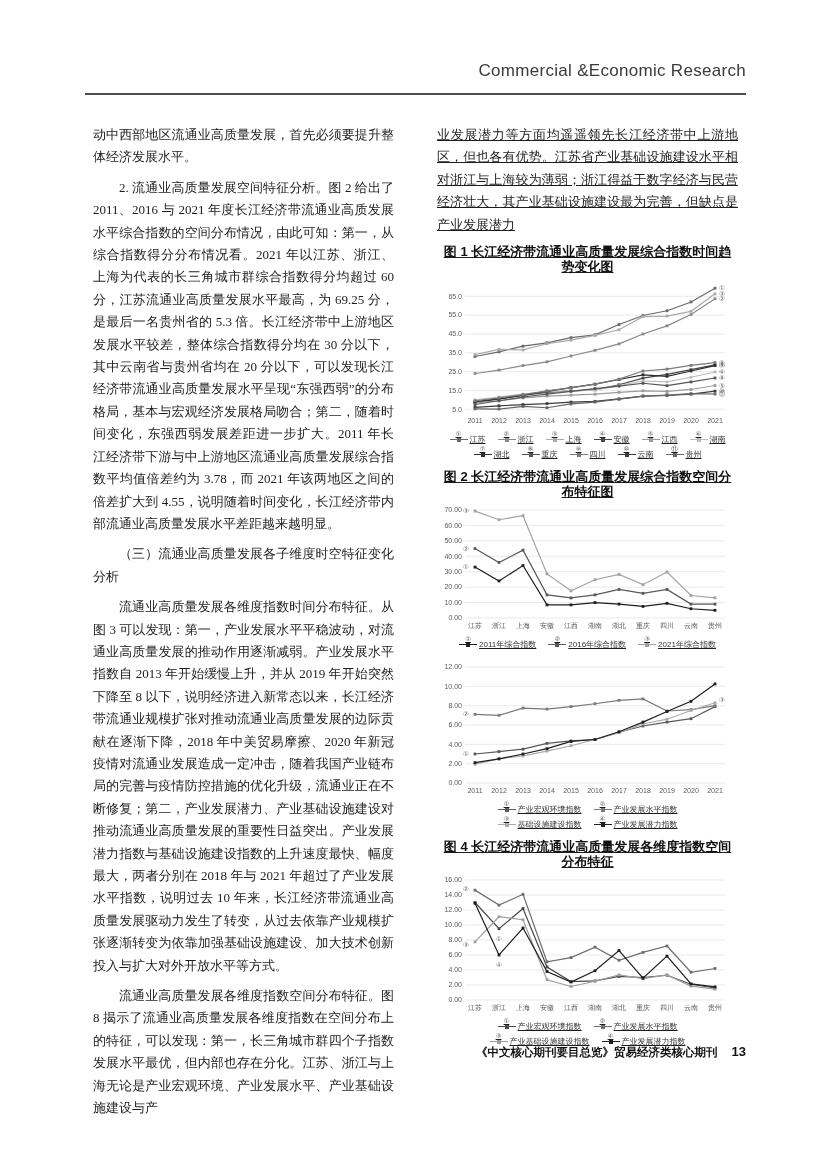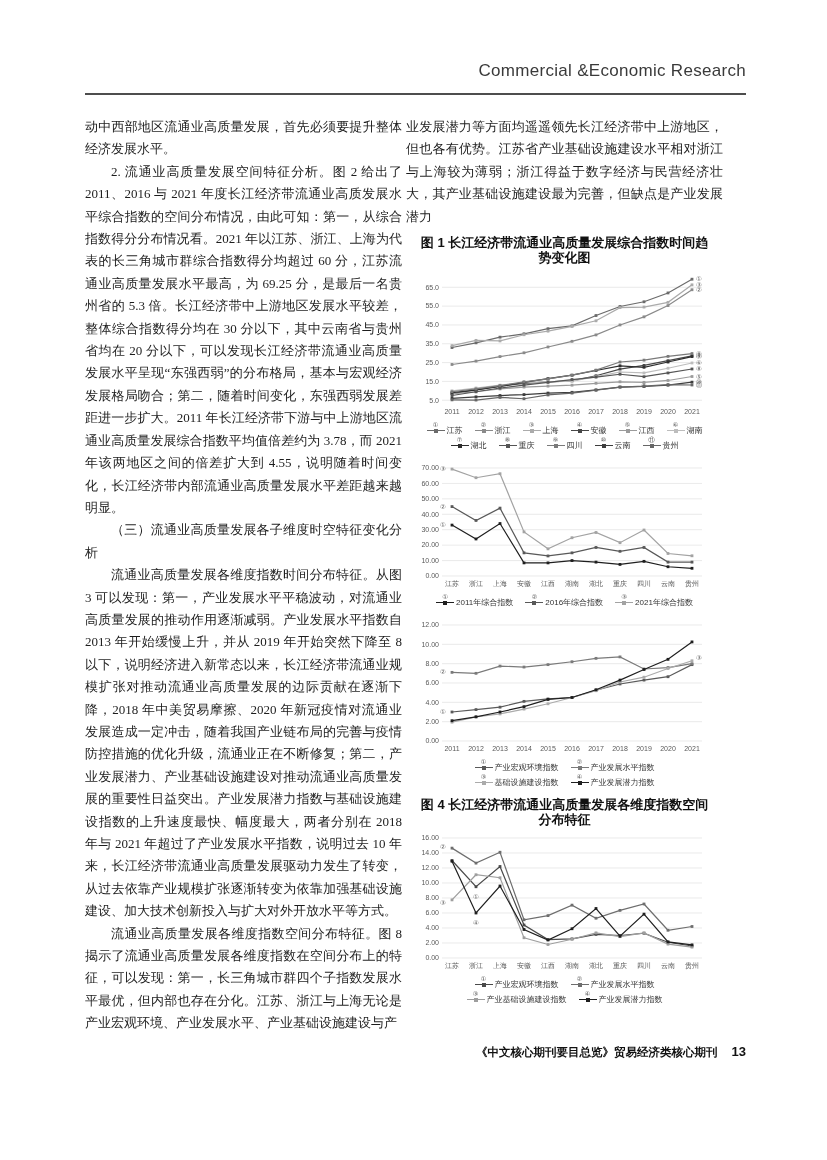--- a/index.html
+++ b/index.html
@@ -3,22 +3,22 @@
 <meta charset="utf-8">
 <style>
   html,body{margin:0;padding:0;background:#ffffff;}
   .page{position:relative;width:827px;height:1160px;background:#ffffff;overflow:hidden;
         font-family:"Liberation Serif","DejaVu Serif",serif;color:#1d1d1d;}
   .header-title{position:absolute;top:61px;left:85px;width:661px;text-align:right;
         font-family:"Liberation Sans","DejaVu Sans",sans-serif;font-size:17px;color:#3a3a3a;letter-spacing:.3px;}
   .header-rule{position:absolute;top:93px;left:85px;width:661px;height:2px;background:#4d4d4d;}
   .col{position:absolute;top:116px;width:317px;}
   .col-left{left:85px;}
-  .col-right{left:406px;}
-  p.body-text{margin:0;font-size:13px;line-height:22.4px;text-align:justify;}
+  .col-right{left:429px;text-decoration:underline;}
+  p.body-text{margin:8px;font-size:13px;line-height:22.4px;text-align:justify;}
   .indent{text-indent:2em;}
   .subhead{}
   .figure{margin:0 0 10px 0;}
   .fig-caption{font-family:"Liberation Sans","DejaVu Sans",sans-serif;font-weight:bold;
         font-size:13px;line-height:15px;text-align:center;max-width:292px;margin:7px auto 3px auto;color:#111;}
   .chart{text-align:center;line-height:0;}
   .chart svg{font-family:"Liberation Sans","DejaVu Sans",sans-serif;}
   .legend{margin-top:1px;}
   .lg-row{display:flex;justify-content:center;gap:12px;margin-top:2px;}
   .lg-item{display:inline-flex;align-items:flex-end;font-family:"Liberation Sans","DejaVu Sans",sans-serif;
@@ -325,20 +325,21 @@
                   <span class="lg-dot" style="background: rgb(102, 102, 102);"></span>
                 </span>
               </span>
               <span class="lg-label">贵州</span>
             </span>
           </div>
         </div>
     </figure>
 
     <figure class="figure">
+      <figcaption class="fig-caption">图 2 长江经济带流通业高质量发展综合指数空间分布特征图</figcaption>
       <div class="chart"><svg viewBox="0 0 306 132" width="306" height="132">
             <line x1="30" y1="116" x2="290" y2="116" stroke="#dcdcdc" stroke-width="0.6"></line>
             <text x="27" y="118.3" text-anchor="end" font-size="7" fill="#595959">0.00</text>
             <line x1="30" y1="100.57142857142857" x2="290" y2="100.57142857142857" stroke="#dcdcdc" stroke-width="0.6"></line>
             <text x="27" y="102.87142857142857" text-anchor="end" font-size="7" fill="#595959">10.00</text>
             <line x1="30" y1="85.14285714285714" x2="290" y2="85.14285714285714" stroke="#dcdcdc" stroke-width="0.6"></line>
             <text x="27" y="87.44285714285714" text-anchor="end" font-size="7" fill="#595959">20.00</text>
             <line x1="30" y1="69.71428571428572" x2="290" y2="69.71428571428572" stroke="#dcdcdc" stroke-width="0.6"></line>
             <text x="27" y="72.01428571428572" text-anchor="end" font-size="7" fill="#595959">30.00</text>
             <line x1="30" y1="54.28571428571429" x2="290" y2="54.28571428571429" stroke="#dcdcdc" stroke-width="0.6"></line>

